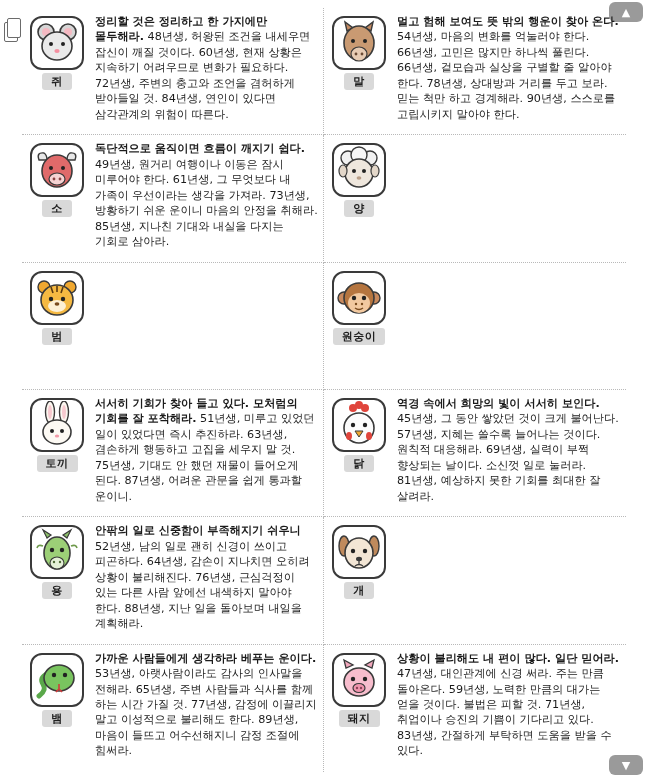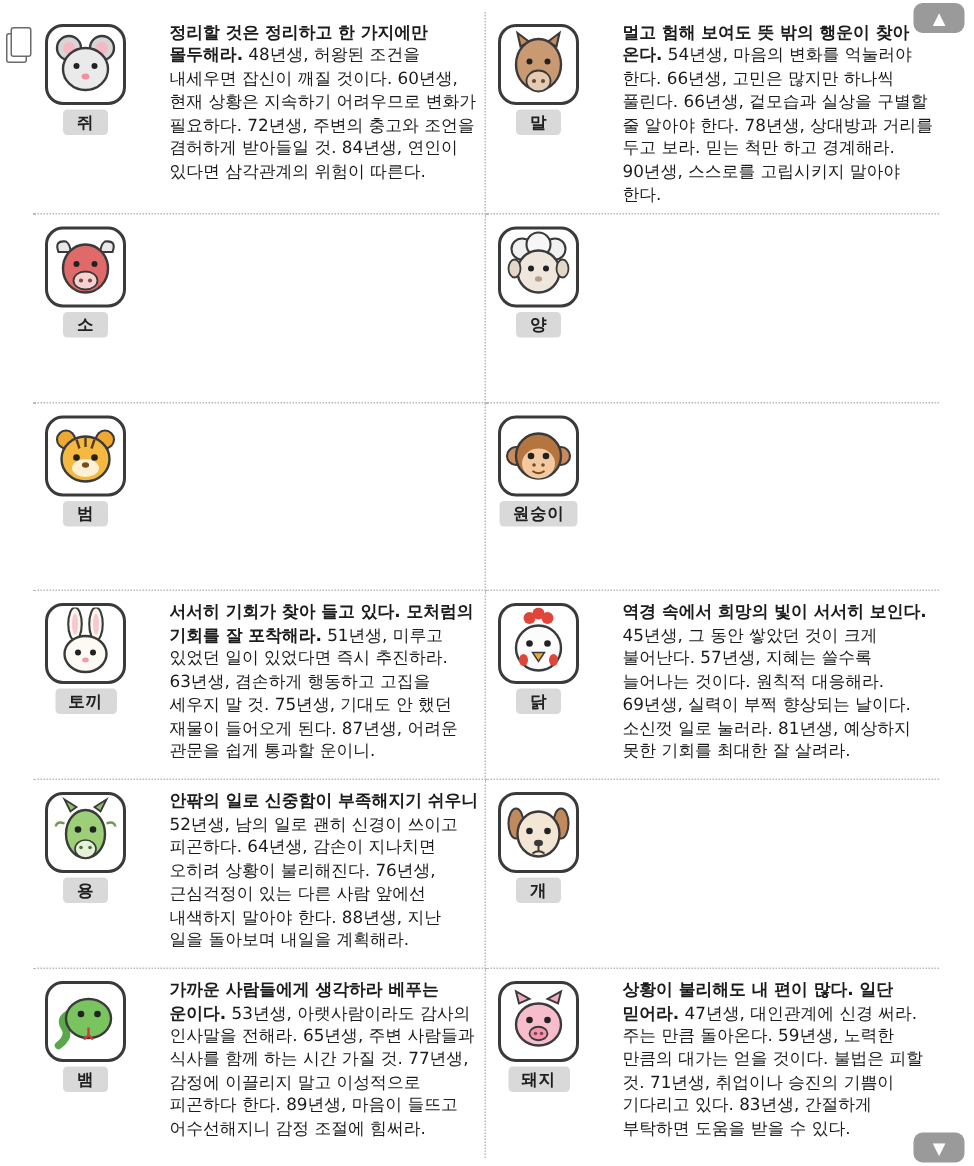--- a/index.html
+++ b/index.html
@@ -111,21 +111,20 @@
   }
   .body {
     flex: 1 1 auto;
     padding-left: 5px;
     padding-top: 2px;
     font-size: 11.2px;
     line-height: 1.38;
     color: #1b1b1b;
     word-break: keep-all;
     overflow: hidden;
-    margin-left: 18px;
   }
   .body .lead {
     font-weight: bold;
   }
 </style>
 </head>
 <body>
 
 <div id="page">
 
@@ -193,20 +192,23 @@
             <path d="M42 14 Q45 6 37 7 Q34 9 34 14 Z" fill="#e8e8e8" stroke="#3a3a3a" stroke-width="1.4"></path>
             <ellipse cx="24" cy="25" rx="15" ry="16" fill="#e06a6a" stroke="#3a3a3a" stroke-width="1.6"></ellipse>
             <ellipse cx="24" cy="33" rx="8" ry="6" fill="#f6d3d3" stroke="#3a3a3a" stroke-width="1.2"></ellipse>
             <circle cx="18" cy="22" r="2" fill="#222"></circle>
             <circle cx="30" cy="22" r="2" fill="#222"></circle>
             <circle cx="21" cy="33" r="1.4" fill="#8a4444"></circle>
             <circle cx="27" cy="33" r="1.4" fill="#8a4444"></circle>
           </svg>
         </div>
         <div class="zname">소</div>
+      </div>
+      <div class="body">
+        <span class="lead">독단적으로 움직이면 흐름이 깨지기 쉽다.</span><span> 49년생, 원거리 여행이나 이동은 잠시 미루어야 한다. 61년생, 그 무엇보다 내 가족이 우선이라는 생각을 가져라. 73년생, 방황하기 쉬운 운이니 마음의 안정을 취해라. 85년생, 지나친 기대와 내실을 다지는 기회로 삼아라.</span>
       </div>
     </div>
 
     <div class="cell">
       <div class="zodiac">
         <div class="badge">
           <svg width="48" height="48" viewBox="0 0 48 48">
             <circle cx="13" cy="12" r="7" fill="#f1f1f1" stroke="#3a3a3a" stroke-width="1.4"></circle>
             <circle cx="35" cy="12" r="7" fill="#f1f1f1" stroke="#3a3a3a" stroke-width="1.4"></circle>
             <circle cx="24" cy="9" r="8" fill="#f6f6f6" stroke="#3a3a3a" stroke-width="1.4"></circle>
@@ -349,21 +351,21 @@
             <path d="M6 40 Q14 34 10 28 Q6 22 14 18" stroke="#5aa84a" stroke-width="5" fill="none" stroke-linecap="round"></path>
             <ellipse cx="26" cy="22" rx="15" ry="13" fill="#79c45f" stroke="#3a3a3a" stroke-width="1.6"></ellipse>
             <circle cx="21" cy="19" r="2.2" fill="#222"></circle>
             <circle cx="32" cy="19" r="2.2" fill="#222"></circle>
             <path d="M26 28 L26 33 M23 36 L26 33 L29 36" stroke="#d33b3b" stroke-width="1.6" fill="none"></path>
           </svg>
         </div>
         <div class="zname">뱀</div>
       </div>
       <div class="body">
-        <span class="lead">가까운 사람들에게 생각하라 베푸는 운이다.</span><span> 53년생, 아랫사람이라도 감사의 인사말을 전해라. 65년생, 주변 사람들과 식사를 함께 하는 시간 가질 것. 77년생, 감정에 이끌리지 말고 이성적으로 피곤하다 한다. 89년생, 마음이 들뜨고 어수선해지니 감정 조절에 힘써라.</span>
+        <span class="lead">가까운 사람들에게 생각하라 베푸는 운이다.</span><span> 53년생, 아랫사람이라도 감사의 인사말을 전해라. 65년생, 주변 사람들과 식사를 함께 하는 시간 가질 것. 77년생, 감정에 이끌리지 말고 이성적으로 불리해도 한다. 89년생, 마음이 들뜨고 어수선해지니 감정 조절에 힘써라.</span>
       </div>
     </div>
 
     <div class="cell row-last">
       <div class="zodiac">
         <div class="badge">
           <svg width="48" height="48" viewBox="0 0 48 48">
             <path d="M11 12 L9 4 L18 9 Z" fill="#f2a8bd" stroke="#3a3a3a" stroke-width="1.3"></path>
             <path d="M37 12 L39 4 L30 9 Z" fill="#f2a8bd" stroke="#3a3a3a" stroke-width="1.3"></path>
             <ellipse cx="24" cy="26" rx="15" ry="14" fill="#f7bdcd" stroke="#3a3a3a" stroke-width="1.6"></ellipse>

